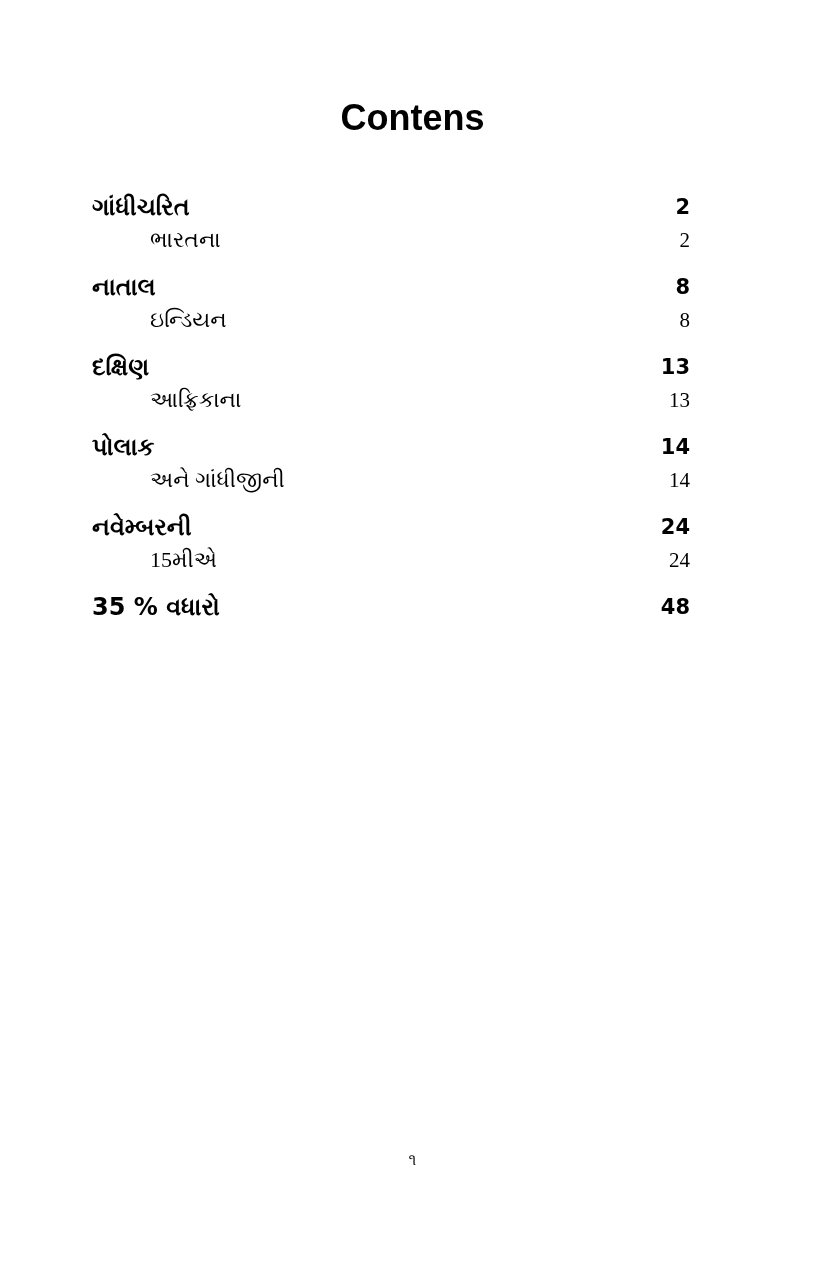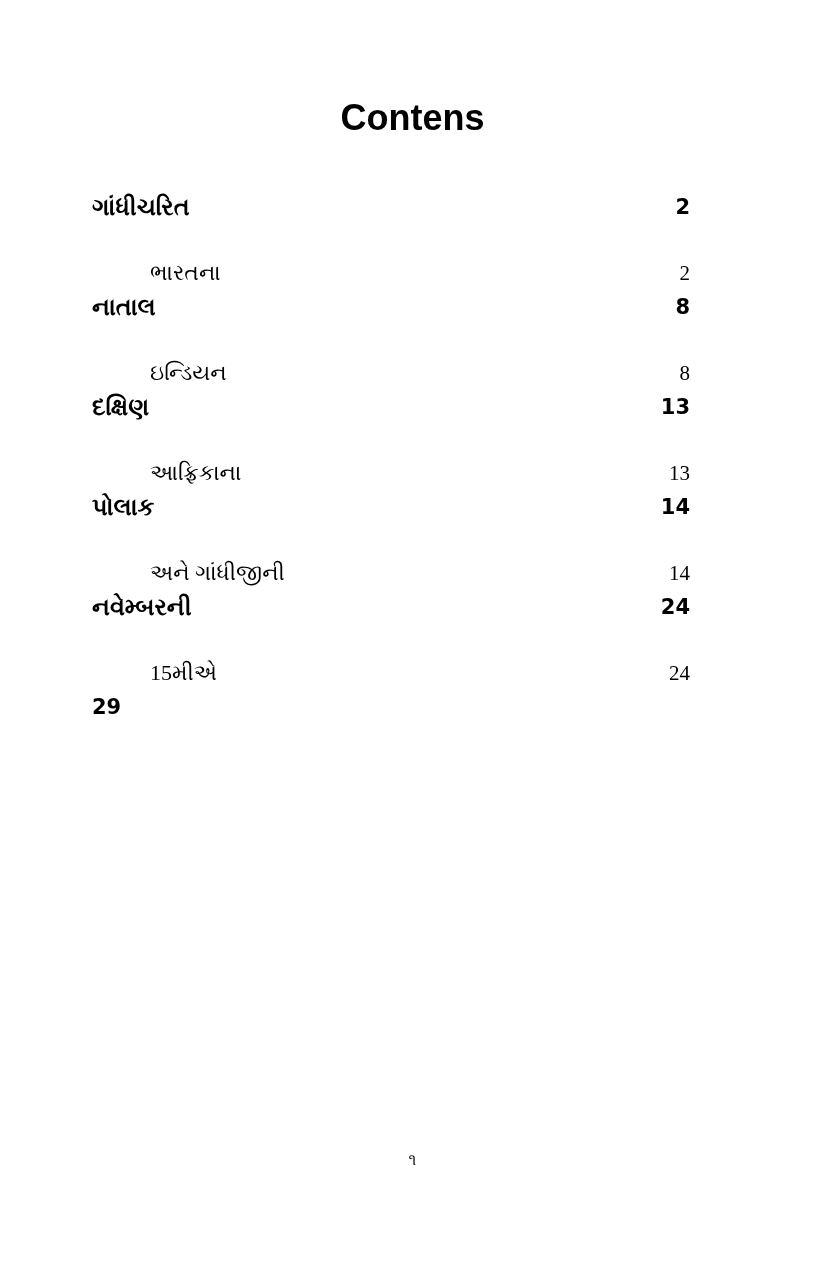--- a/index.html
+++ b/index.html
@@ -28,38 +28,38 @@
     }
     .toc {
       position: absolute;
       top: 190px;
       left: 92px;
       width: 598px;
     }
     .toc-entry {
       display: flex;
       justify-content: space-between;
-      align-items: center;
+      align-items: flex-start;
     }
     .toc-entry.level-1 {
       font-family: "DejaVu Sans", sans-serif;
       font-weight: bold;
       font-size: 24px;
       height: 35px;
       line-height: 35px;
     }
     .toc-entry.level-1.gap-before {
+      margin-top: 10px;
     }
     .toc-entry.level-2 {
       font-family: "Liberation Serif", serif;
       font-size: 22px;
       height: 35px;
       line-height: 30px;
       padding-left: 58px;
-      margin-top: 30px;
     }
     .toc-entry .num {
       text-align: right;
     }
     .level-1 .num {
       font-family: "DejaVu Sans", sans-serif;
       font-weight: bold;
       font-size: 21px;
     }
     .level-2 .num {
@@ -121,17 +121,18 @@
   <div class="toc-entry level-1 gap-before">
     <span>નવેમ્બરની</span>
     <span class="num">24</span>
   </div>
   <div class="toc-entry level-2">
     <span>15મીએ</span>
     <span class="num">24</span>
   </div>
 
   <div class="toc-entry level-1 gap-before">
-    <span class="num">29</span>
+    <span>35 % વધારો</span>
+    <span class="num">48</span>
   </div>
 </div>
 
 <div class="page-number">૧</div>
 
 </body></html>

